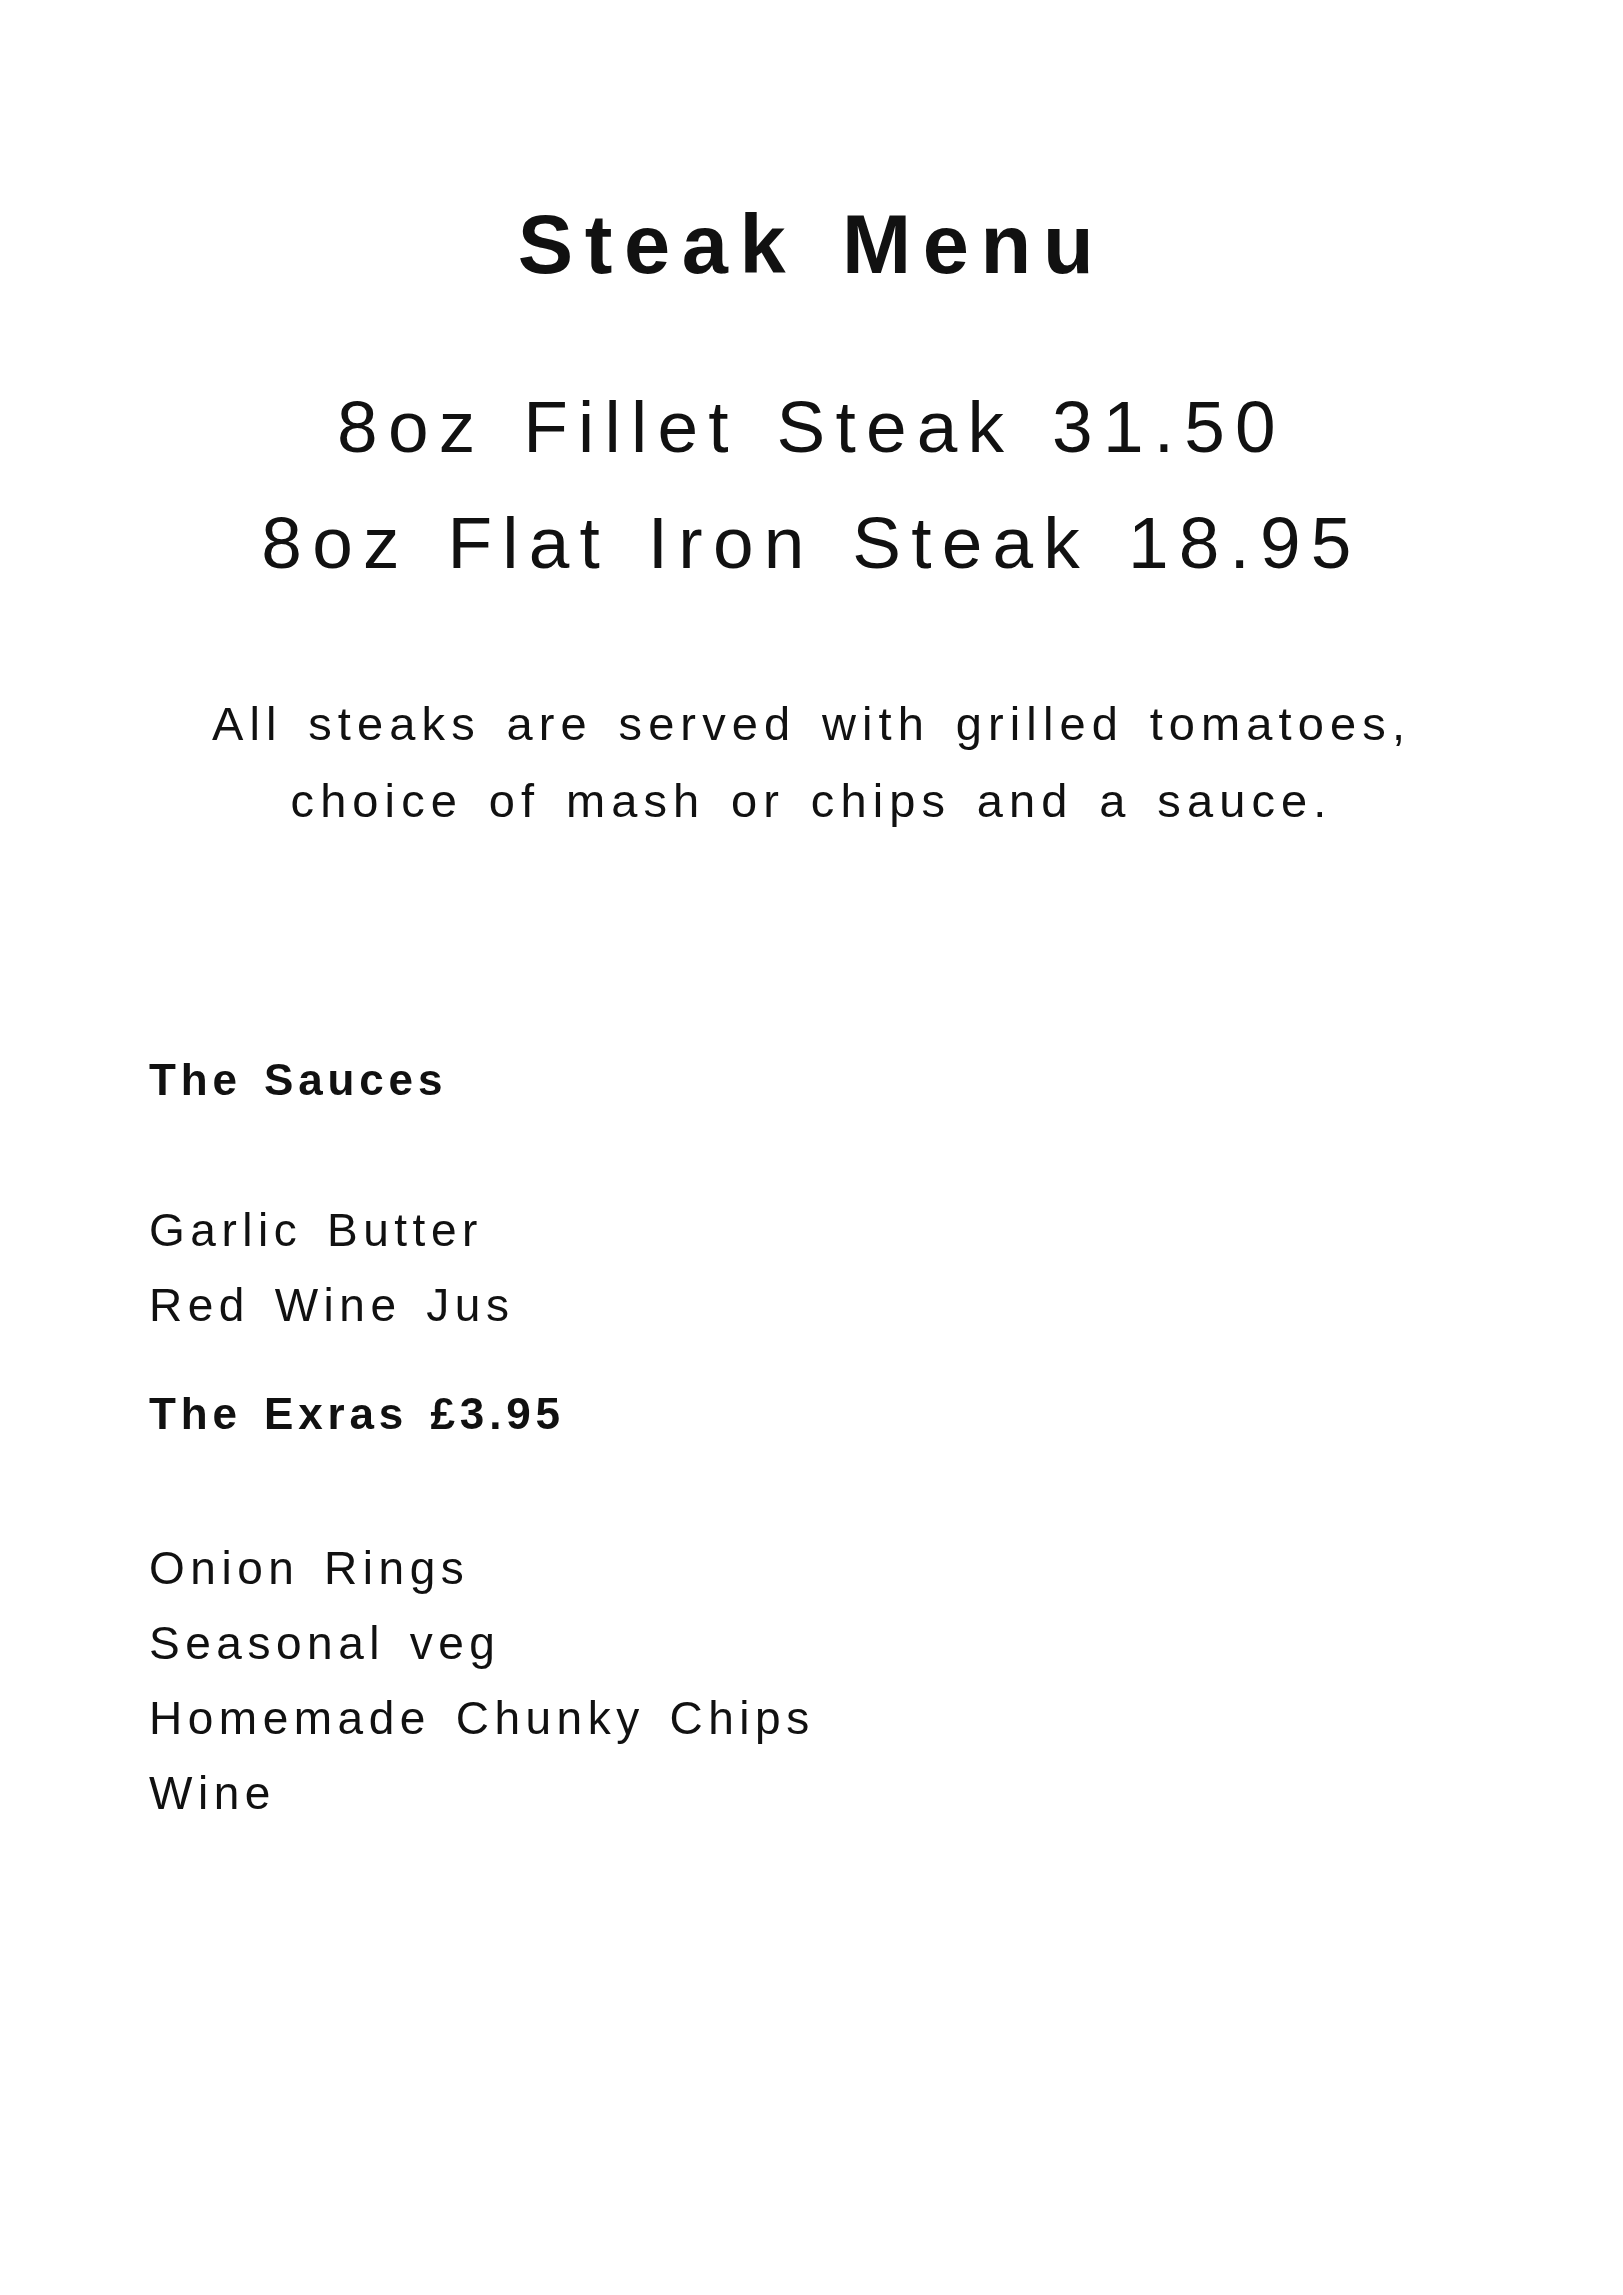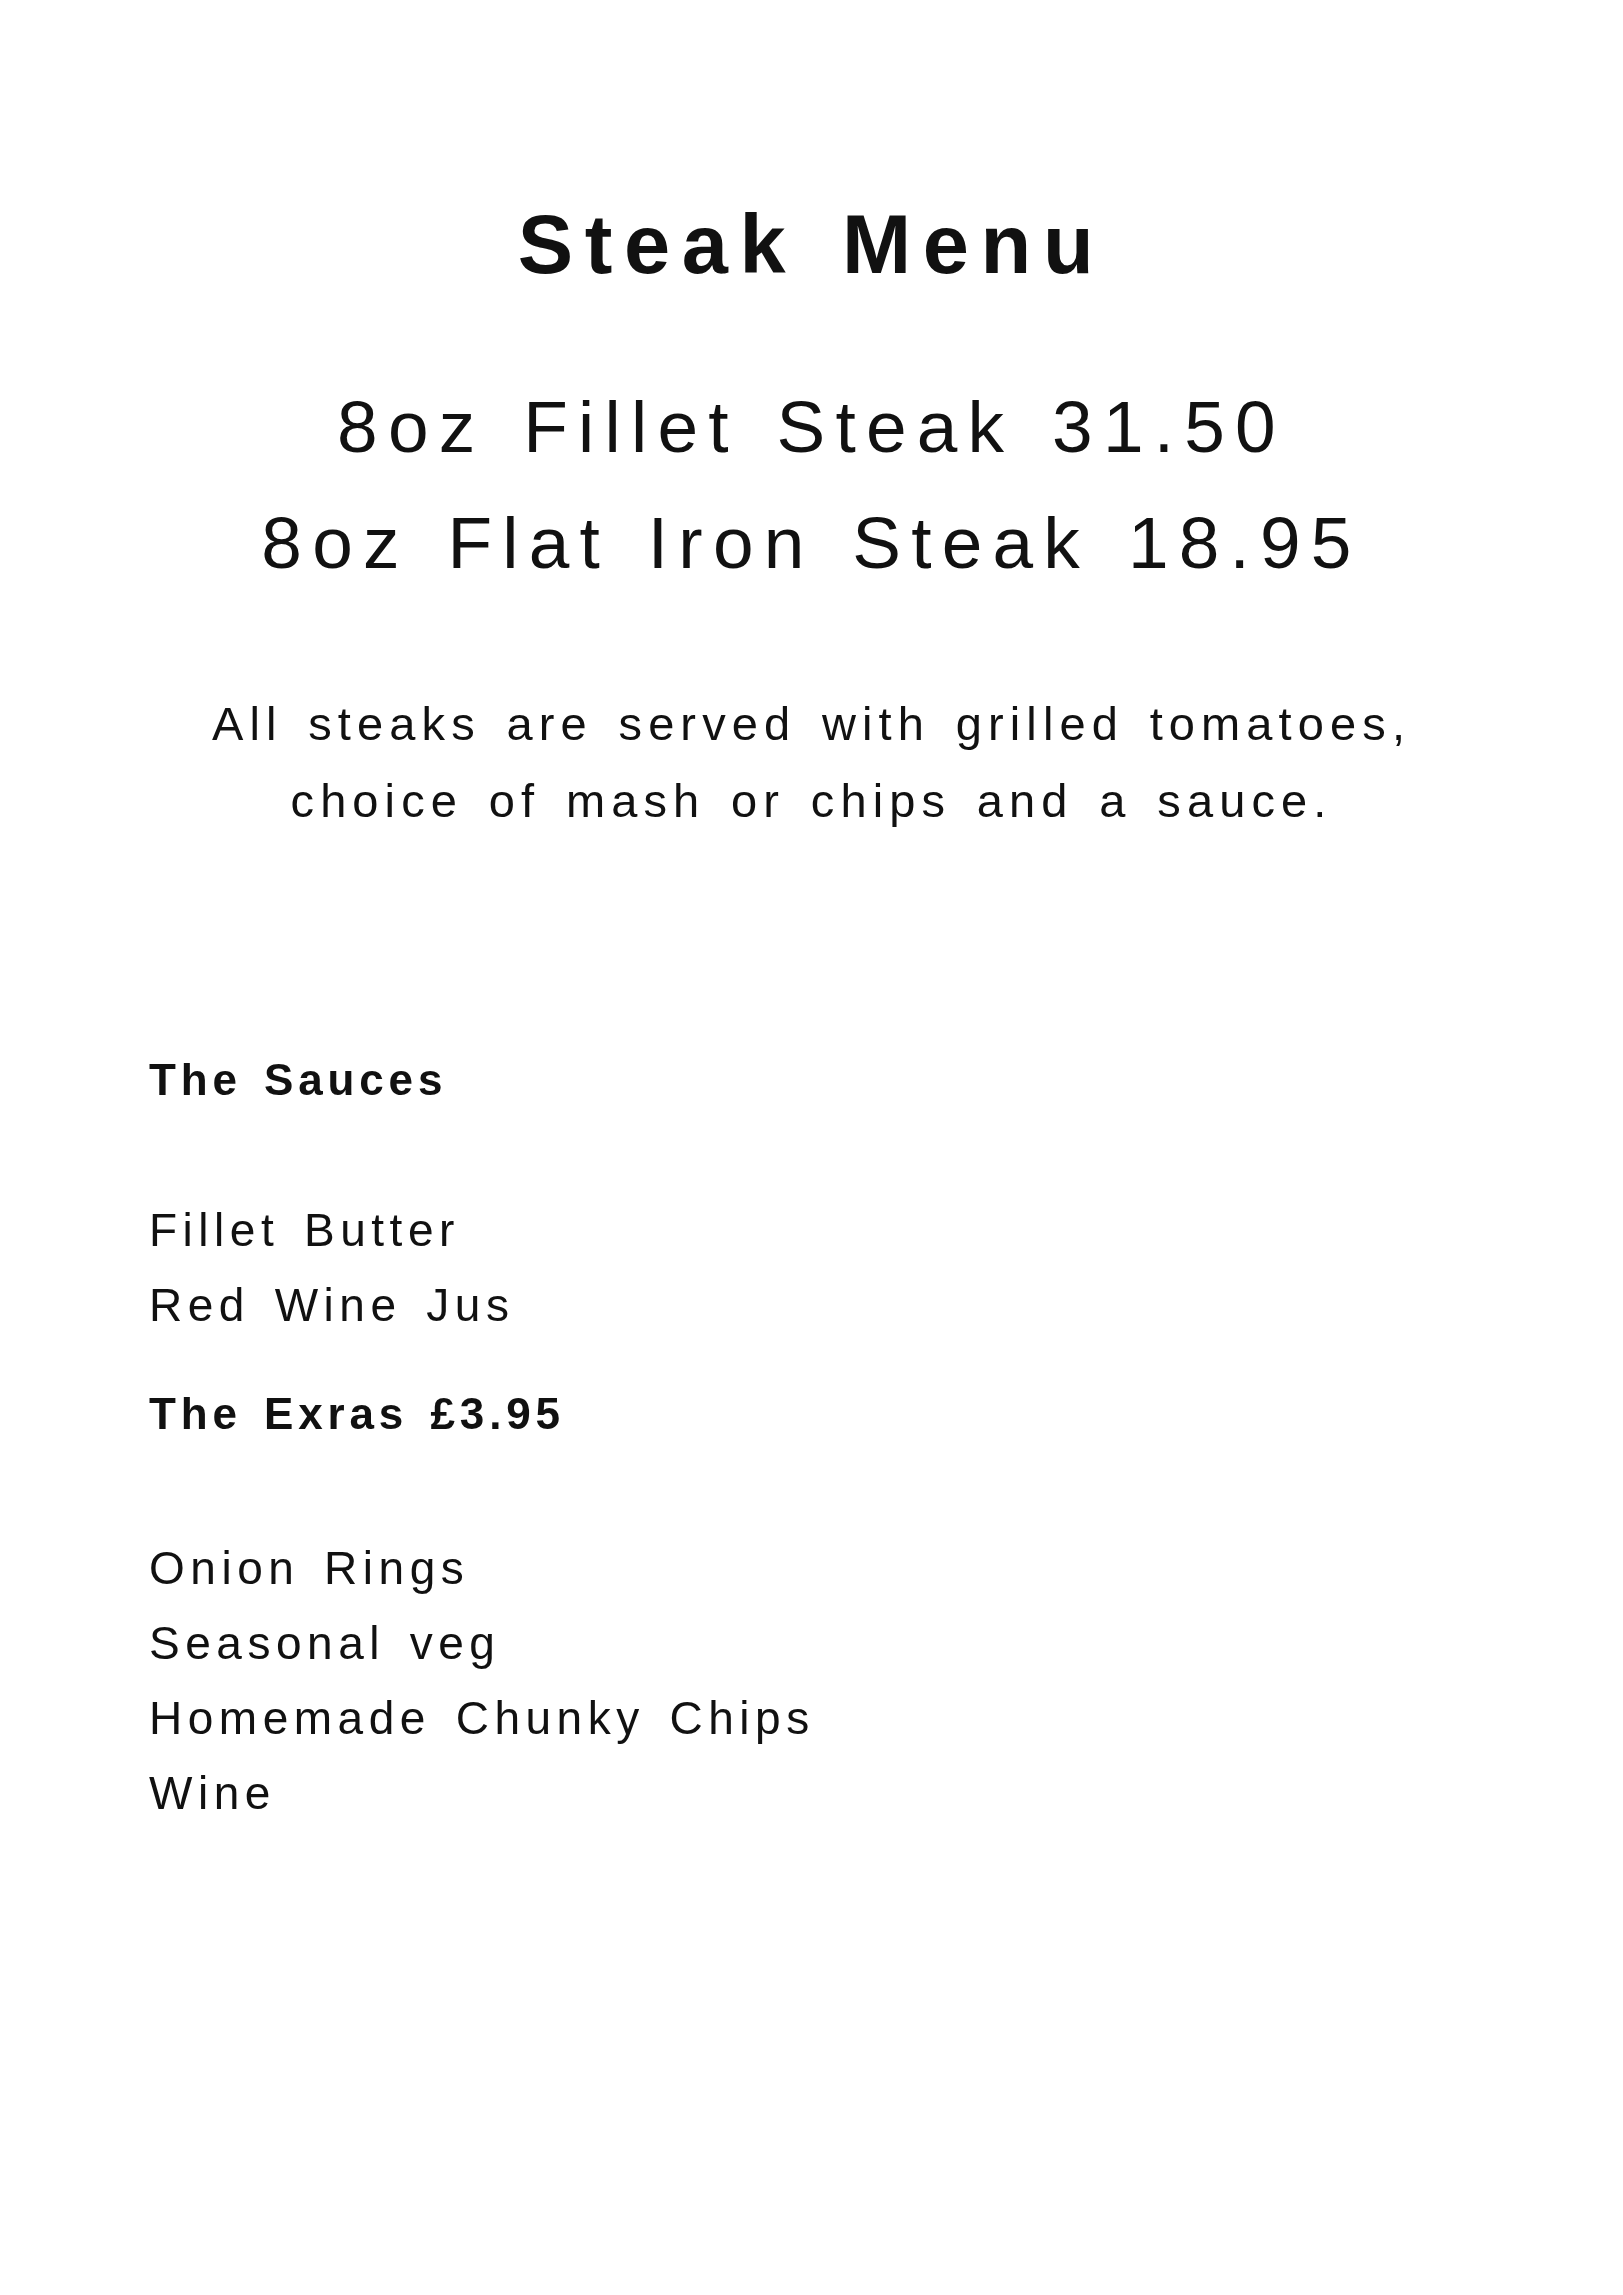--- a/index.html
+++ b/index.html
@@ -93,21 +93,21 @@
   </div>
 
   <div class="note">
     <div class="note-line">All steaks are served with grilled tomatoes,</div>
     <div class="note-line">choice of mash or chips and a sauce.</div>
   </div>
 
   <div class="section section-sauces">
     <h2 class="section-heading">The Sauces</h2>
     <div class="item-list">
-      <div class="menu-item">Fillet Butter</div>
+      <div class="menu-item">Garlic Butter</div>
       <div class="menu-item">Red Wine Jus</div>
     </div>
   </div>
 
   <div class="section section-extras">
     <h2 class="section-heading">The Exras £3.95</h2>
     <div class="item-list">
       <div class="menu-item">Onion Rings</div>
       <div class="menu-item">Seasonal veg</div>
       <div class="menu-item">Homemade Chunky Chips</div>

